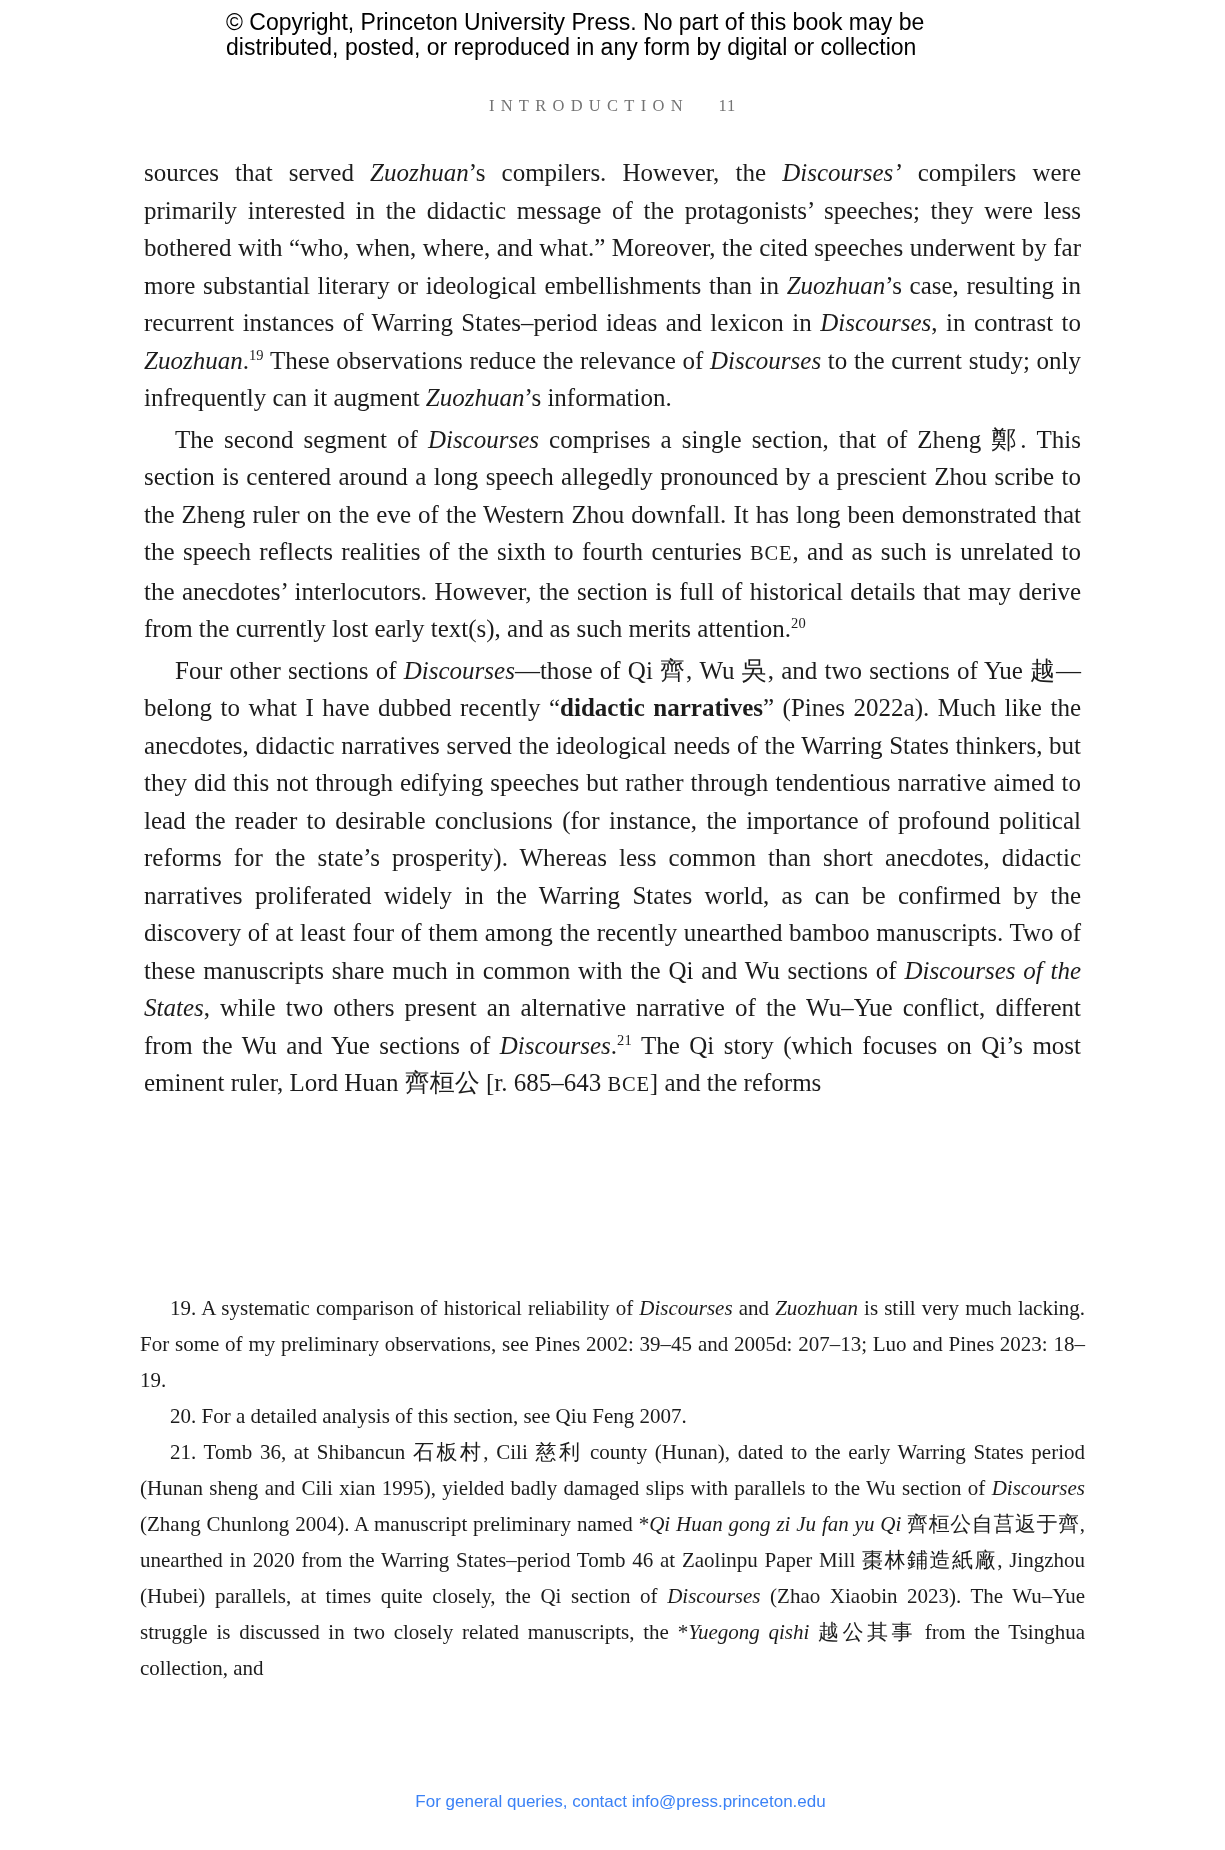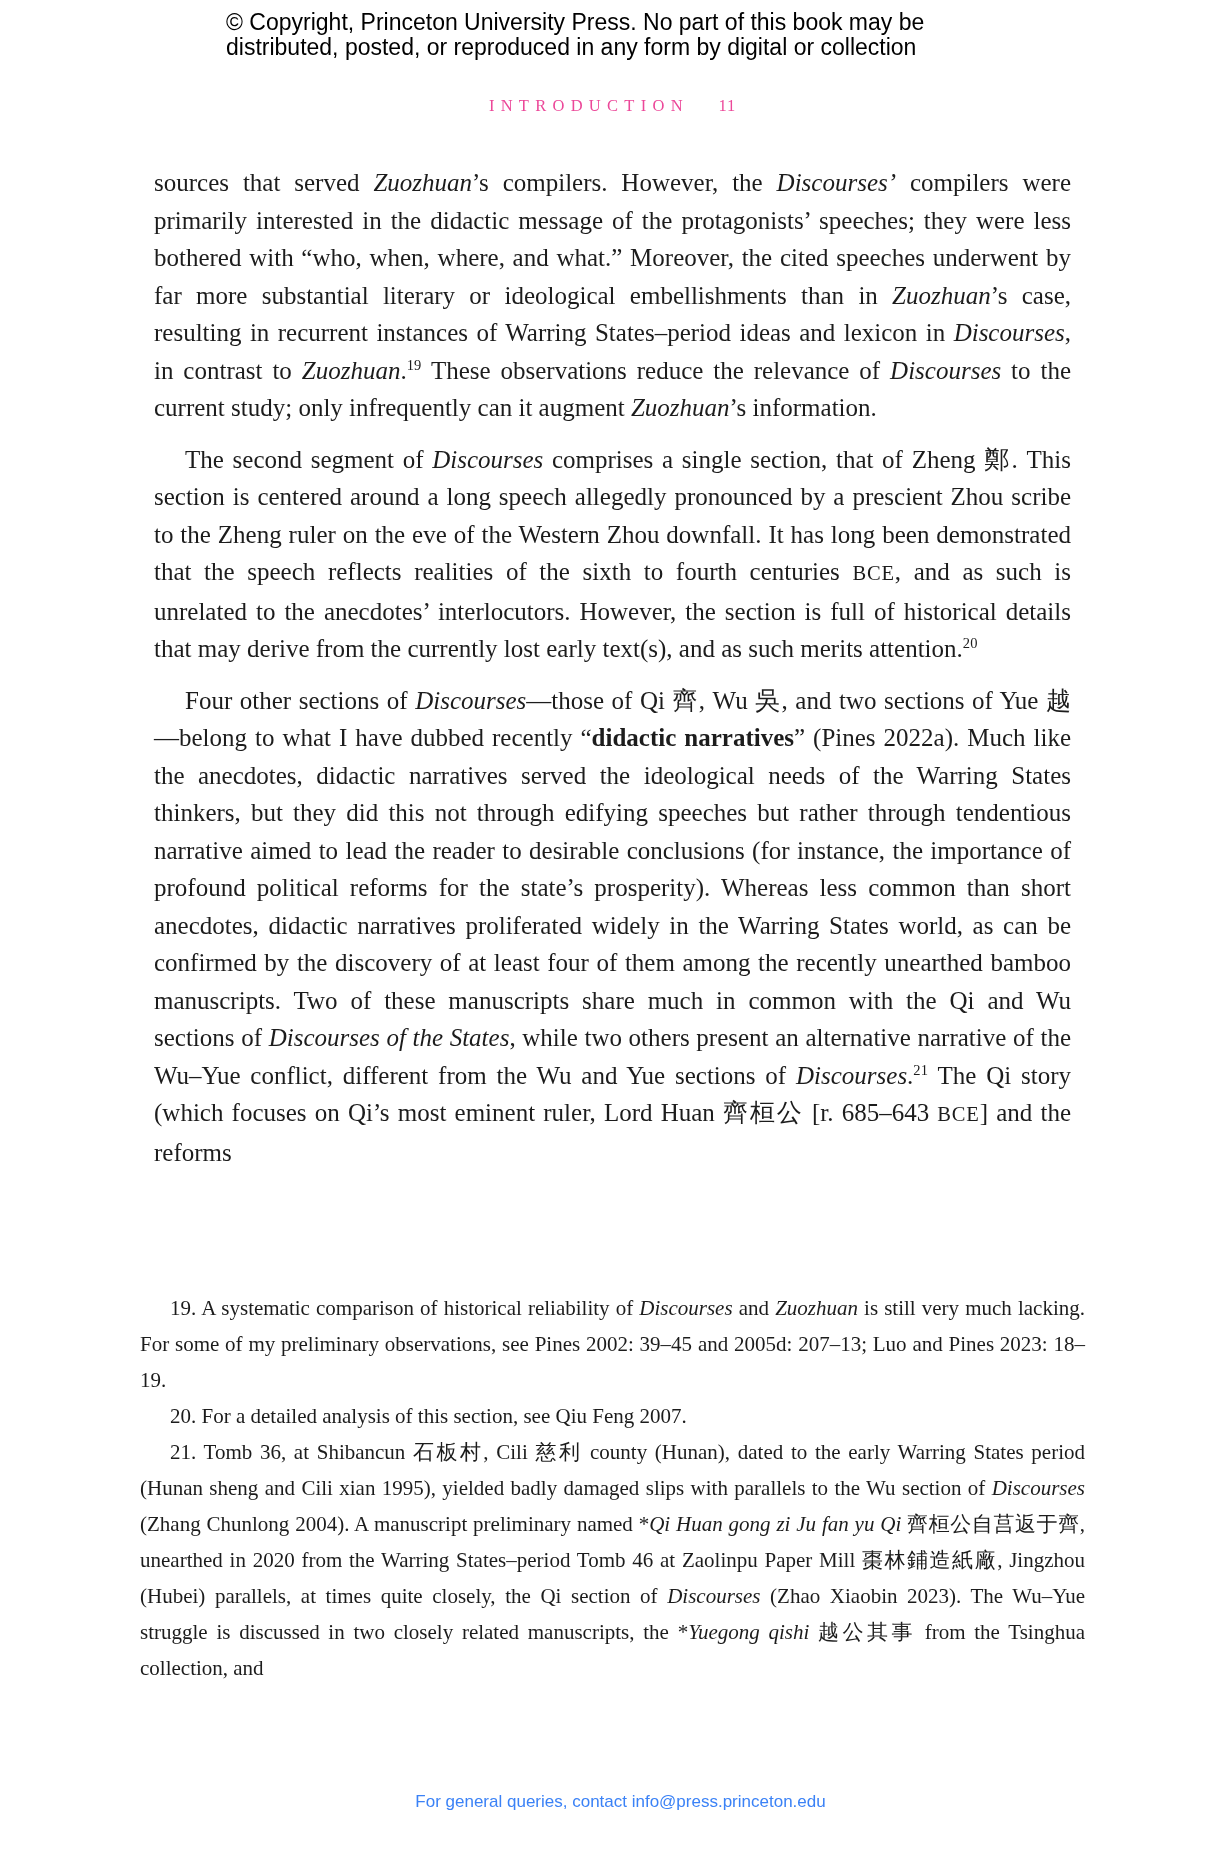--- a/index.html
+++ b/index.html
@@ -21,21 +21,21 @@
     color: #000000;
   }
   .running-header {
     position: absolute;
     left: 140px;
     top: 96px;
     width: 945px;
     text-align: center;
     font-family: "Liberation Serif", serif;
     font-size: 16.5px;
-    color: #ec4899;
+    color: #737373;
   }
   .running-header .title {
     letter-spacing: 0.38em;
     font-variant: small-caps;
     text-transform: uppercase;
   }
   .running-header .pagenum {
     margin-left: 1.8em;
     letter-spacing: 0.05em;
   }
@@ -44,21 +44,21 @@
     left: 140px;
     top: 150px;
     width: 945px;
     font-family: "Liberation Serif", serif;
     font-size: 25px;
     line-height: 37.5px;
     text-align: justify;
     hyphens: auto;
     -webkit-hyphens: auto;
   }
-  .body-text p { margin: 14px; }
+  .body-text p { margin: 4px; }
   .indent { text-indent: 31px; }
   .footnotes {
     position: absolute;
     left: 140px;
     top: 1290px;
     width: 945px;
     font-family: "Liberation Serif", serif;
     font-size: 21px;
     line-height: 36px;
     text-align: justify;

